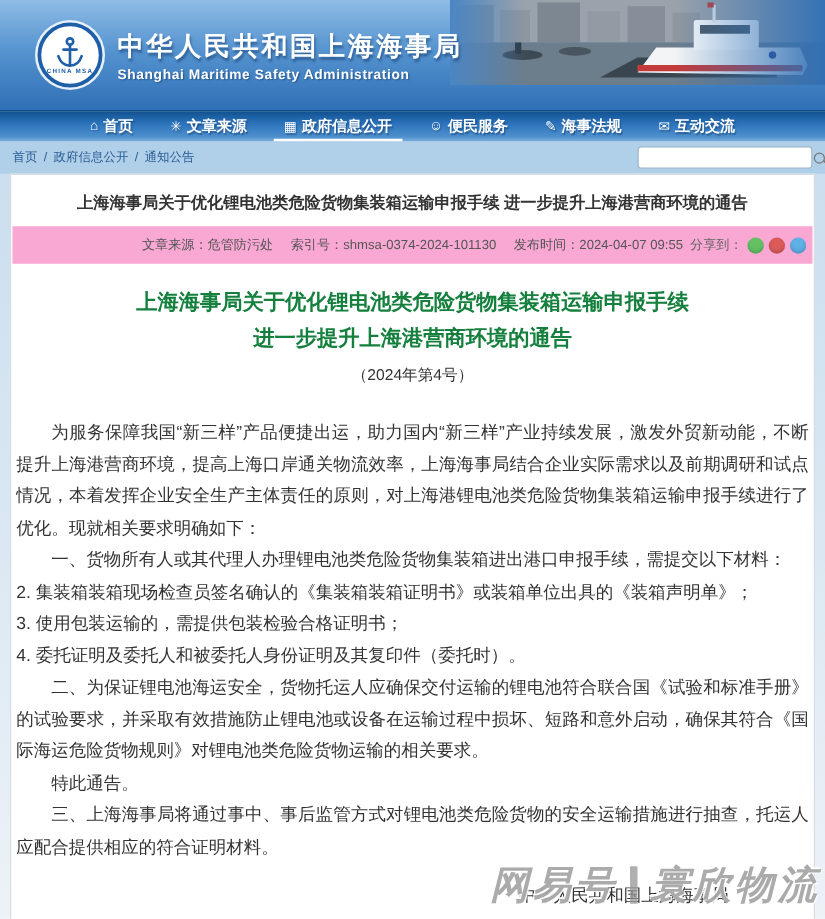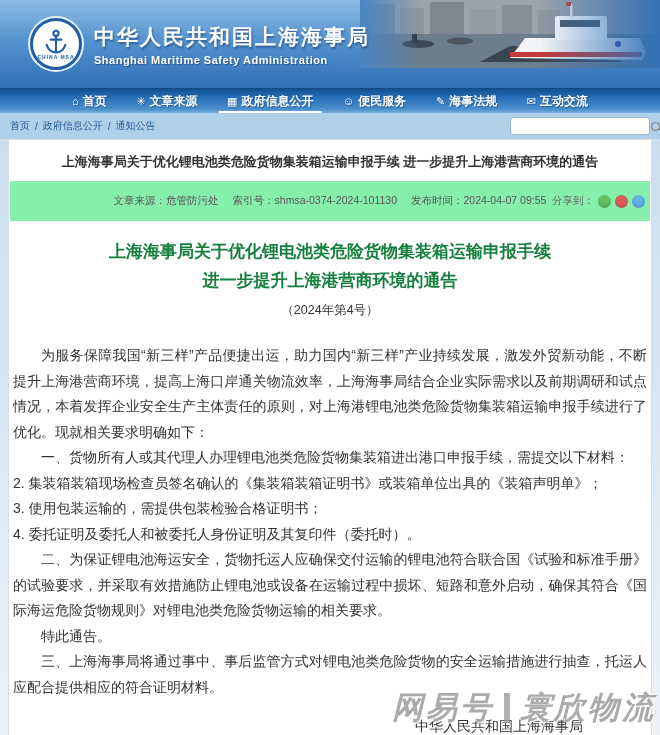--- a/index.html
+++ b/index.html
@@ -44,21 +44,21 @@
   .searchbox input{ flex:1; border:none; outline:none; height:14px; font-size:10px; padding:0 4px;
     background:transparent; }
   .mag{ width:9px; height:9px; border:1.5px solid #777; border-radius:50%; position:relative;
     margin-right:6px; flex-shrink:0; cursor:pointer; }
   .mag::after{ content:""; position:absolute; width:4px; height:1.5px; background:#777;
     right:-4px; bottom:-1px; transform:rotate(40deg); }
   
   .content{ margin:0 8px; background:#fff; border:1px solid #d8dde2; min-height:616px;
     position:relative; padding-bottom:10px; }
   .list-title{ text-align:center; font-size:13px; color:#333; padding:13px 30px 10px;font-weight:bold; }
-  .meta-bar{ background:#86efac; height:40px; margin:0 1px; display:flex; align-items:center;
+  .meta-bar{ background:#f9a8d4; height:30px; margin:0 1px; display:flex; align-items:center;
     justify-content:center; gap:14px; font-size:10.5px; color:#555; position:relative; }
   .meta-item b{ font-weight:normal; color:#555; }
   .share{ position:absolute; right:5px; display:flex; align-items:center; gap:4px; font-size:10.5px; color:#666; }
   .share-dot{ width:13px; height:13px; border-radius:50%; display:inline-block; cursor:pointer;
     box-shadow:inset 0 -2px 3px rgba(0,0,0,.15); }
   
   .doc-title{ text-align:center; font-size:17px; font-weight:bold; color:#15803d;
     line-height:29px; margin-top:16px; }
   .doc-number{ text-align:center; font-size:12.5px; color:#333; margin-top:7px; }
   .body-text{ padding:0 4px; margin-top:24px; font-size:14px; color:#333; line-height:25.5px; }

